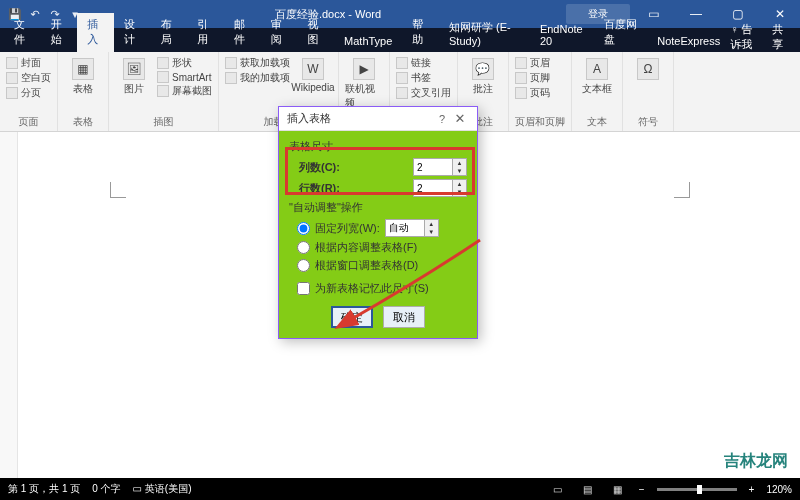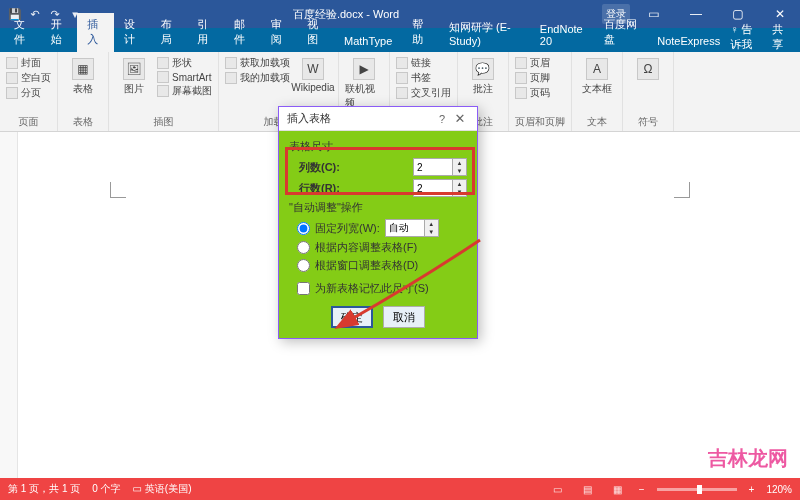--- a/index.html
+++ b/index.html
@@ -4,23 +4,23 @@
 <style>
 * { margin: 0; padding: 0; box-sizing: border-box; font-family: "Microsoft YaHei", sans-serif; }
 body { width: 800px; height: 500px; overflow: hidden; background: #fff; position: relative; }
 
 .titlebar { height: 28px; background: linear-gradient(#2b579a,#2b579a); display: flex; align-items: center; color: #fff; font-size: 11px; }
 .titlebar .qat { display: flex; gap: 6px; padding: 0 8px; align-items: center; }
 .titlebar .qat span { width: 14px; height: 14px; display: inline-flex; align-items: center; justify-content: center; opacity: .9; }
 .titlebar .title { flex: 1; text-align: center; }
 .titlebar .wincontrols { display: flex; gap: 2px; }
 .titlebar .wincontrols span { width: 40px; height: 28px; display: inline-flex; align-items: center; justify-content: center; font-size: 12px; }
-.titlebar .login-btn { background: rgba(255,255,255,.15); padding: 2px 4px; height: 20px; display: inline-flex; align-items: center; border-radius: 2px; margin-right: 4px; font-size: 10px; }
-
-.tabbar { height: 24px; background: #0369a1; display: flex; align-items: flex-end; color: #fff; font-size: 11px; padding: 0 4px; justify-content: center; }
+.titlebar .login-btn { background: rgba(255,255,255,.15); padding: 2px 22px; height: 20px; display: inline-flex; align-items: center; border-radius: 2px; margin-right: 4px; font-size: 10px; }
+
+.tabbar { height: 24px; background: #0f172a; display: flex; align-items: flex-end; color: #fff; font-size: 11px; padding: 0 4px; }
 .tabbar .tab { padding: 4px 10px 5px; cursor: pointer; }
 .tabbar .tab.active { background: #f3f3f3; color: #2b579a; }
 .tabbar .spacer { flex: 1; }
 .tabbar .right { display: flex; gap: 10px; padding-right: 8px; }
 
 .ribbon { height: 80px; background: #f3f3f3; border-bottom: 1px solid #d4d4d4; display: flex; font-size: 10px; color: #444; }
 .ribbon .group { border-right: 1px solid #e1e1e1; padding: 4px 6px 2px; display: flex; flex-direction: column; }
 .ribbon .group .items { display: flex; gap: 4px; flex: 1; }
 .ribbon .group .label { text-align: center; font-size: 10px; color: #666; padding-top: 2px; }
 .ribbon .big { width: 38px; display: flex; flex-direction: column; align-items: center; gap: 2px; padding-top: 2px; }
@@ -46,27 +46,27 @@
 .dialog .spinner { width: 54px; height: 18px; border: 1px solid #aaa; display: flex; }
 .dialog .spinner input { width: 38px; border: none; font-size: 10px; padding: 0 3px; outline: none; }
 .dialog .spinner .updown { width: 14px; display: flex; flex-direction: column; border-left: 1px solid #aaa; }
 .dialog .spinner .updown span { flex: 1; font-size: 6px; text-align: center; line-height: 8px; background: #f0f0f0; }
 .dialog .radio-row, .dialog .check-row { display: flex; align-items: center; gap: 5px; margin: 3px 0 3px 8px; }
 .dialog .buttons { display: flex; justify-content: center; gap: 10px; margin-top: 10px; }
 .dialog .buttons button { width: 42px; height: 22px; font-size: 11px; border: 1px solid #adadad; background: #e8f0f8; }
 .dialog .buttons button.primary { border: 2px solid #2b579a; }
 .redbox { position: absolute; border: 3px solid #d83a2f; pointer-events: none; }
 
-.statusbar { position: absolute; bottom: 0; left: 0; right: 0; height: 22px; background: #ef4444; color: #fff; font-size: 10px; display: flex; align-items: center; padding: 0 8px; gap: 12px; }
+.statusbar { position: absolute; bottom: 0; left: 0; right: 0; height: 22px; background: #000000; color: #fff; font-size: 10px; display: flex; align-items: center; padding: 0 8px; gap: 12px; }
 .statusbar .spacer { flex: 1; }
 .statusbar .viewbtn { width: 18px; height: 14px; display: inline-flex; align-items: center; justify-content: center; opacity: .85; }
 .statusbar .zoom-slider { width: 80px; height: 3px; background: rgba(255,255,255,.5); position: relative; }
 .statusbar .zoom-slider .thumb { position: absolute; top: -3px; left: 40px; width: 5px; height: 9px; background: #fff; }
 
-.watermark { position: absolute; right: 12px; bottom: 28px; color: #ec4899; font-size: 20px; font-weight: bold; font-family: "SimSun", serif; opacity: .9; }
+.watermark { position: absolute; right: 12px; bottom: 28px; color: #0f766e; font-size: 16px; font-weight: bold; font-family: "SimSun", serif; opacity: .9; }
 .arrow { position: absolute; pointer-events: none; }
 </style>
 </head>
 <body>
 
 <div class="titlebar">
   <div class="qat">
     <span>💾</span>
     <span>↶</span>
     <span>↷</span>

